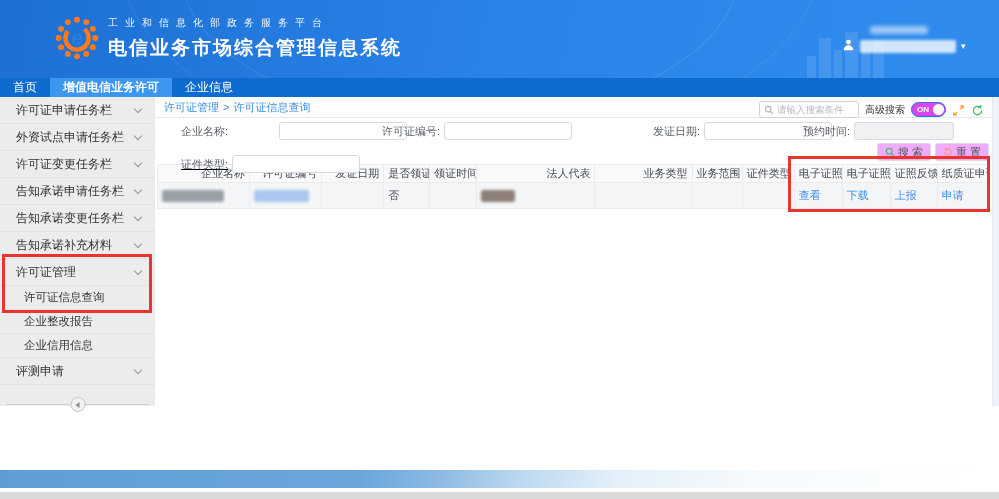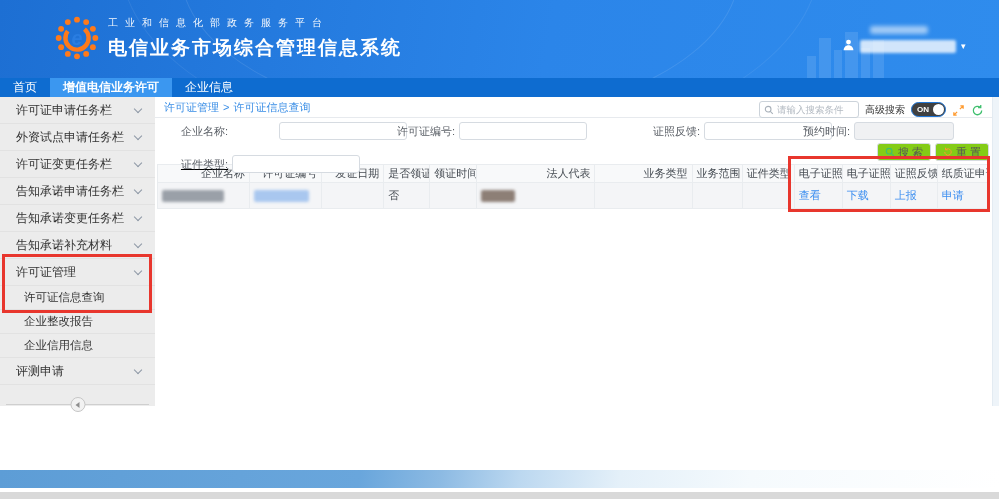--- a/index.html
+++ b/index.html
@@ -54,35 +54,35 @@
   .crumbrow { height:21px; border-bottom:1px solid #e7eaee; display:flex; align-items:center;
               padding-left:9px; font-size:11px; color:#3a8ee6; }
   .crumbrow span { margin-right:4px; }
   .toolbar { position:absolute; top:4px; right:8px; display:flex; align-items:center; gap:6px; }
   .srch { display:flex; align-items:center; width:100px; height:17px; border:1px solid #ccd3da;
           border-radius:3px; padding:0 4px; background:#fff; }
   .srch input { border:none; outline:none; width:100%; font-size:9.5px; color:#555;
                 font-family:"Liberation Sans","DejaVu Sans",sans-serif; }
   .srch input::placeholder { color:#b3bac2; }
   .advlbl { font-size:10px; color:#333; white-space:nowrap; }
-  .toggle { width:35px; height:15px; border-radius:8px; background:#404040; position:relative;
+  .toggle { width:35px; height:15px; border-radius:8px; background:#d946ef; position:relative;
             display:flex; align-items:center; cursor:pointer; border:1px solid #2077d8; }
   .toggle .on { color:#fff; font-size:8px; font-weight:bold; margin-left:5px; }
   .knob { position:absolute; right:1px; top:1px; width:11px; height:11px; border-radius:50%; background:#fff; }
   .tbicon { width:13px; height:13px; cursor:pointer; }
 
   
   .filters { position:relative; height:46px; }
   .fg { position:absolute; display:flex; align-items:center; }
   .fg label { font-size:11px; color:#5a5f66; text-align:right; margin-right:4px; }
   .fg input { height:18px; border:1px solid #d6dbe1; border-radius:3px; background:#fff; outline:none;
               font-size:11px; padding:0 4px; font-family:"Liberation Sans","DejaVu Sans",sans-serif; }
   .fg input:disabled { background:#f0f1f3; }
   .btns { position:absolute; right:3px; top:25px; display:flex; gap:4px; }
-  .btn { display:inline-flex; align-items:center; gap:3px; height:18px; padding:0 7px; background:#84cc16;
+  .btn { display:inline-flex; align-items:center; gap:3px; height:18px; padding:0 7px; background:#f0abfc;
          border:1px solid #d6dbe1; border-radius:3px; font-size:11px; color:#555; cursor:pointer; }
 
   
   table { width:833px; margin:0 2px; border-collapse:collapse; table-layout:fixed; font-size:11px; }
   th { height:18px; background:#f8f9fa; border:1px solid #e9ecef; color:#474d54; font-weight:normal;
        text-align:right; padding:0 4px; white-space:nowrap; overflow:hidden; }
   td { height:26px; background:#f4f5f7; border:1px solid #e9ecef; padding:0 4px; color:#474d54;
        white-space:nowrap; overflow:hidden; }
   .blob { height:12px; border-radius:2px; filter:blur(1.6px); }
   .blob.company { width:62px; background:#9aa0a8; }
@@ -242,26 +242,26 @@
               <path d="M11.5 7a4.5 4.5 0 1 1-1.4-3.2 M10.5 1v3h-3" fill="none" stroke="#3fbf6e" stroke-width="1.4"></path>
             </svg>
         </span>
       </div>
 
       <div class="filters">
         <div class="fg" style="left:8px;top:4px;gap:47px;">
           <label style="width:65px;">企业名称:</label>
           <input style="width: 128px;" value="">
         </div>
-        <div class="fg" style="left:230px;top:4px;">
+        <div class="fg" style="left:215px;top:4px;">
           <label style="width:70px;">许可证编号:</label>
           <input style="width: 128px;" value="">
         </div>
         <div class="fg" style="left:480px;top:4px;">
-          <label style="width:65px;">证照反馈:</label>
+          <label style="width:65px;">发证日期:</label>
           <input style="width: 128px;" value="">
         </div>
         <div class="fg" style="left:630px;top:4px;">
           <label style="width:65px;">预约时间:</label>
           <input style="width: 100px;" disabled="" value="">
         </div>
         <div class="fg" style="left:8px;top:37px;text-decoration:underline;">
           <label style="width:65px;">证件类型:</label>
           <input style="width: 128px;" value="">
         </div>

